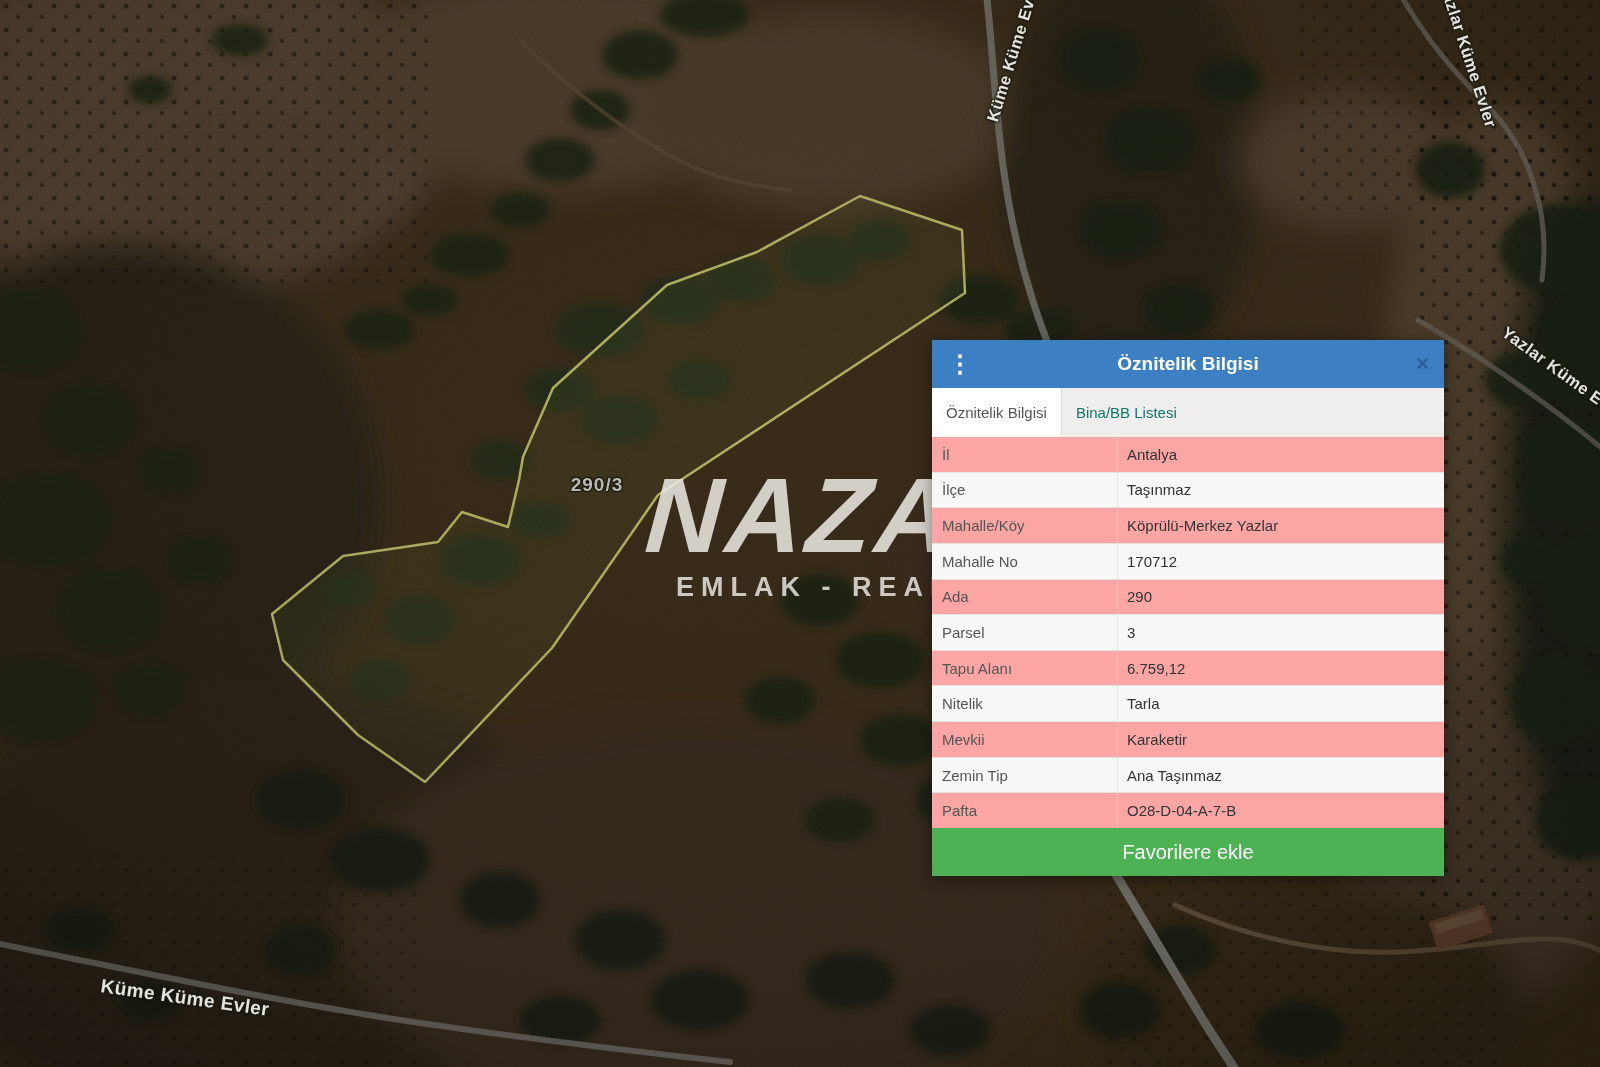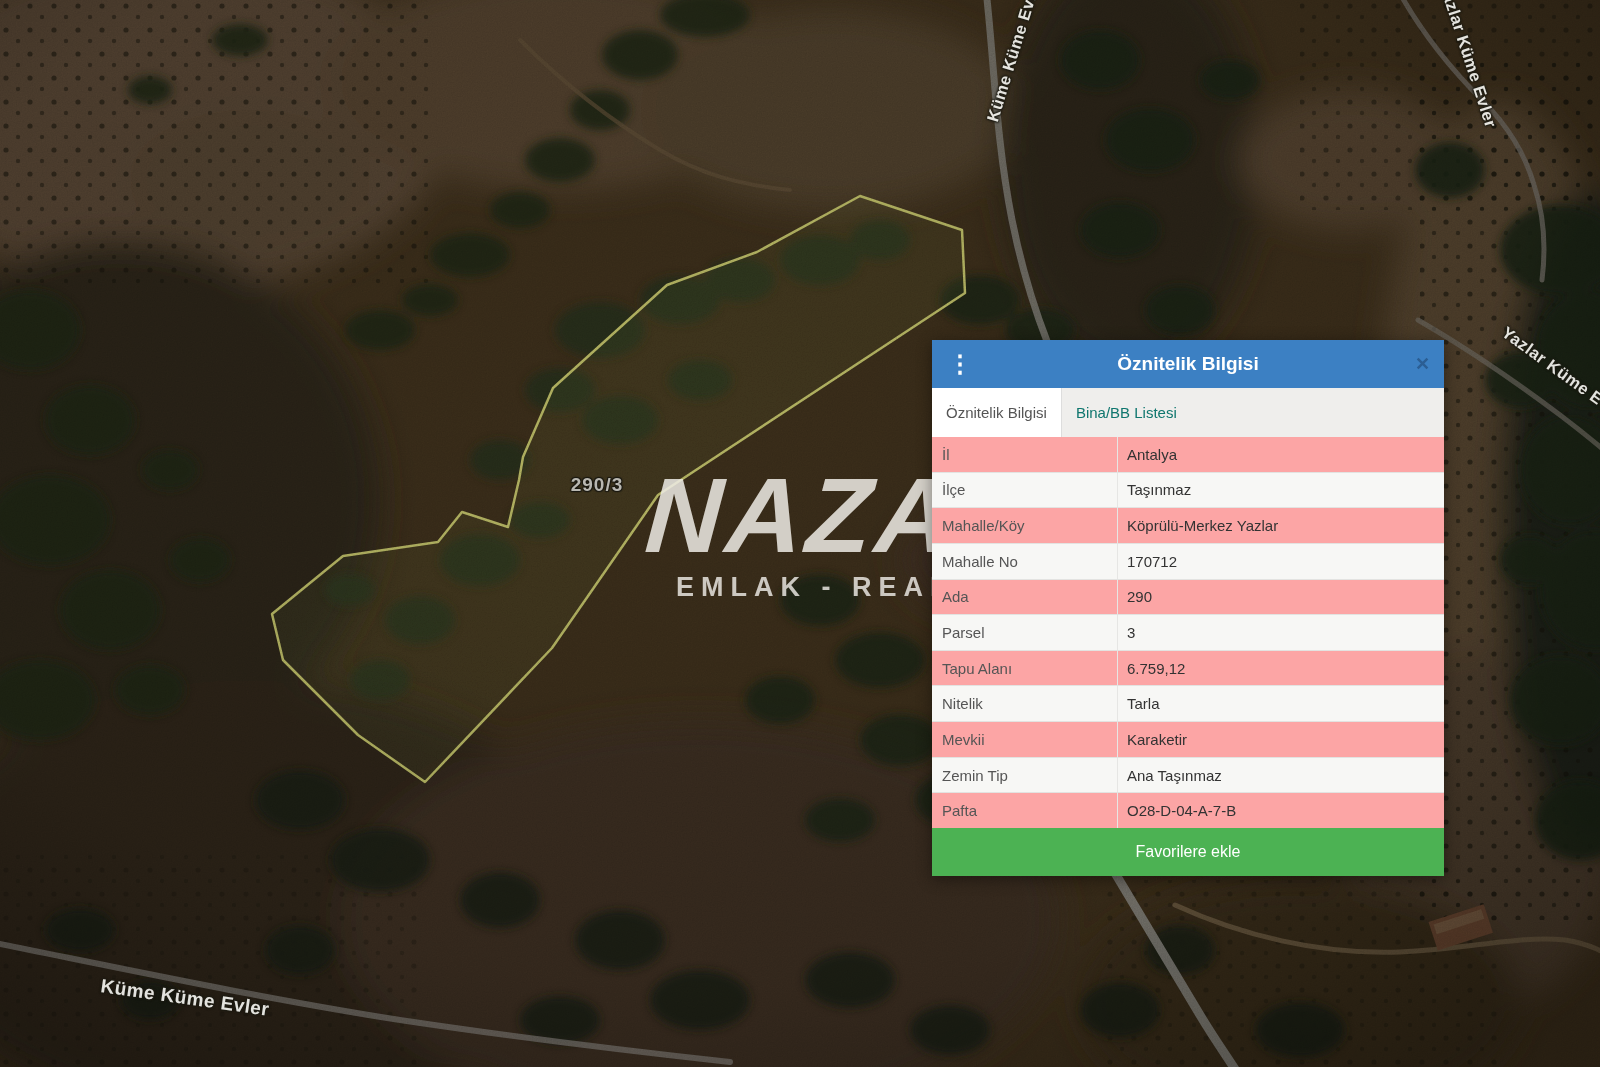--- a/index.html
+++ b/index.html
@@ -60,21 +60,21 @@
   .tab.active{background:#fff;color:#555;border-right:1px solid #ddd;}
   .tab.inactive{color:#0f766e;}
   #rows-container{height:391px;display:flex;flex-direction:column;background:#fca5a5;}
   .t-row{flex:1;display:flex;align-items:center;border-bottom:1px solid #e3e3e1;font-size:15px;}
   .t-row:nth-child(even){background:#f7f7f5;}
   .t-row:last-child{border-bottom:none;}
   .t-label{width:186px;padding-left:10px;color:#555;border-right:1px solid #e6e6e4;
     align-self:stretch;display:flex;align-items:center;}
   .t-value{flex:1;padding-left:9px;color:#333;}
   #fav-btn{
-    height:48px;background:var(--accent-green,#4cb253);color:#fff;font-size:16px;
+    height:48px;background:var(--accent-green,#4cb253);color:#fff;font-size:20px;
     display:flex;align-items:center;justify-content:center;cursor:pointer;border:none;width:100%;
   }
 </style>
 </head>
 <body>
 
 <div id="stage">
 
   <svg id="map-svg" width="1600" height="1067" viewBox="0 0 1600 1067">
     <defs>

